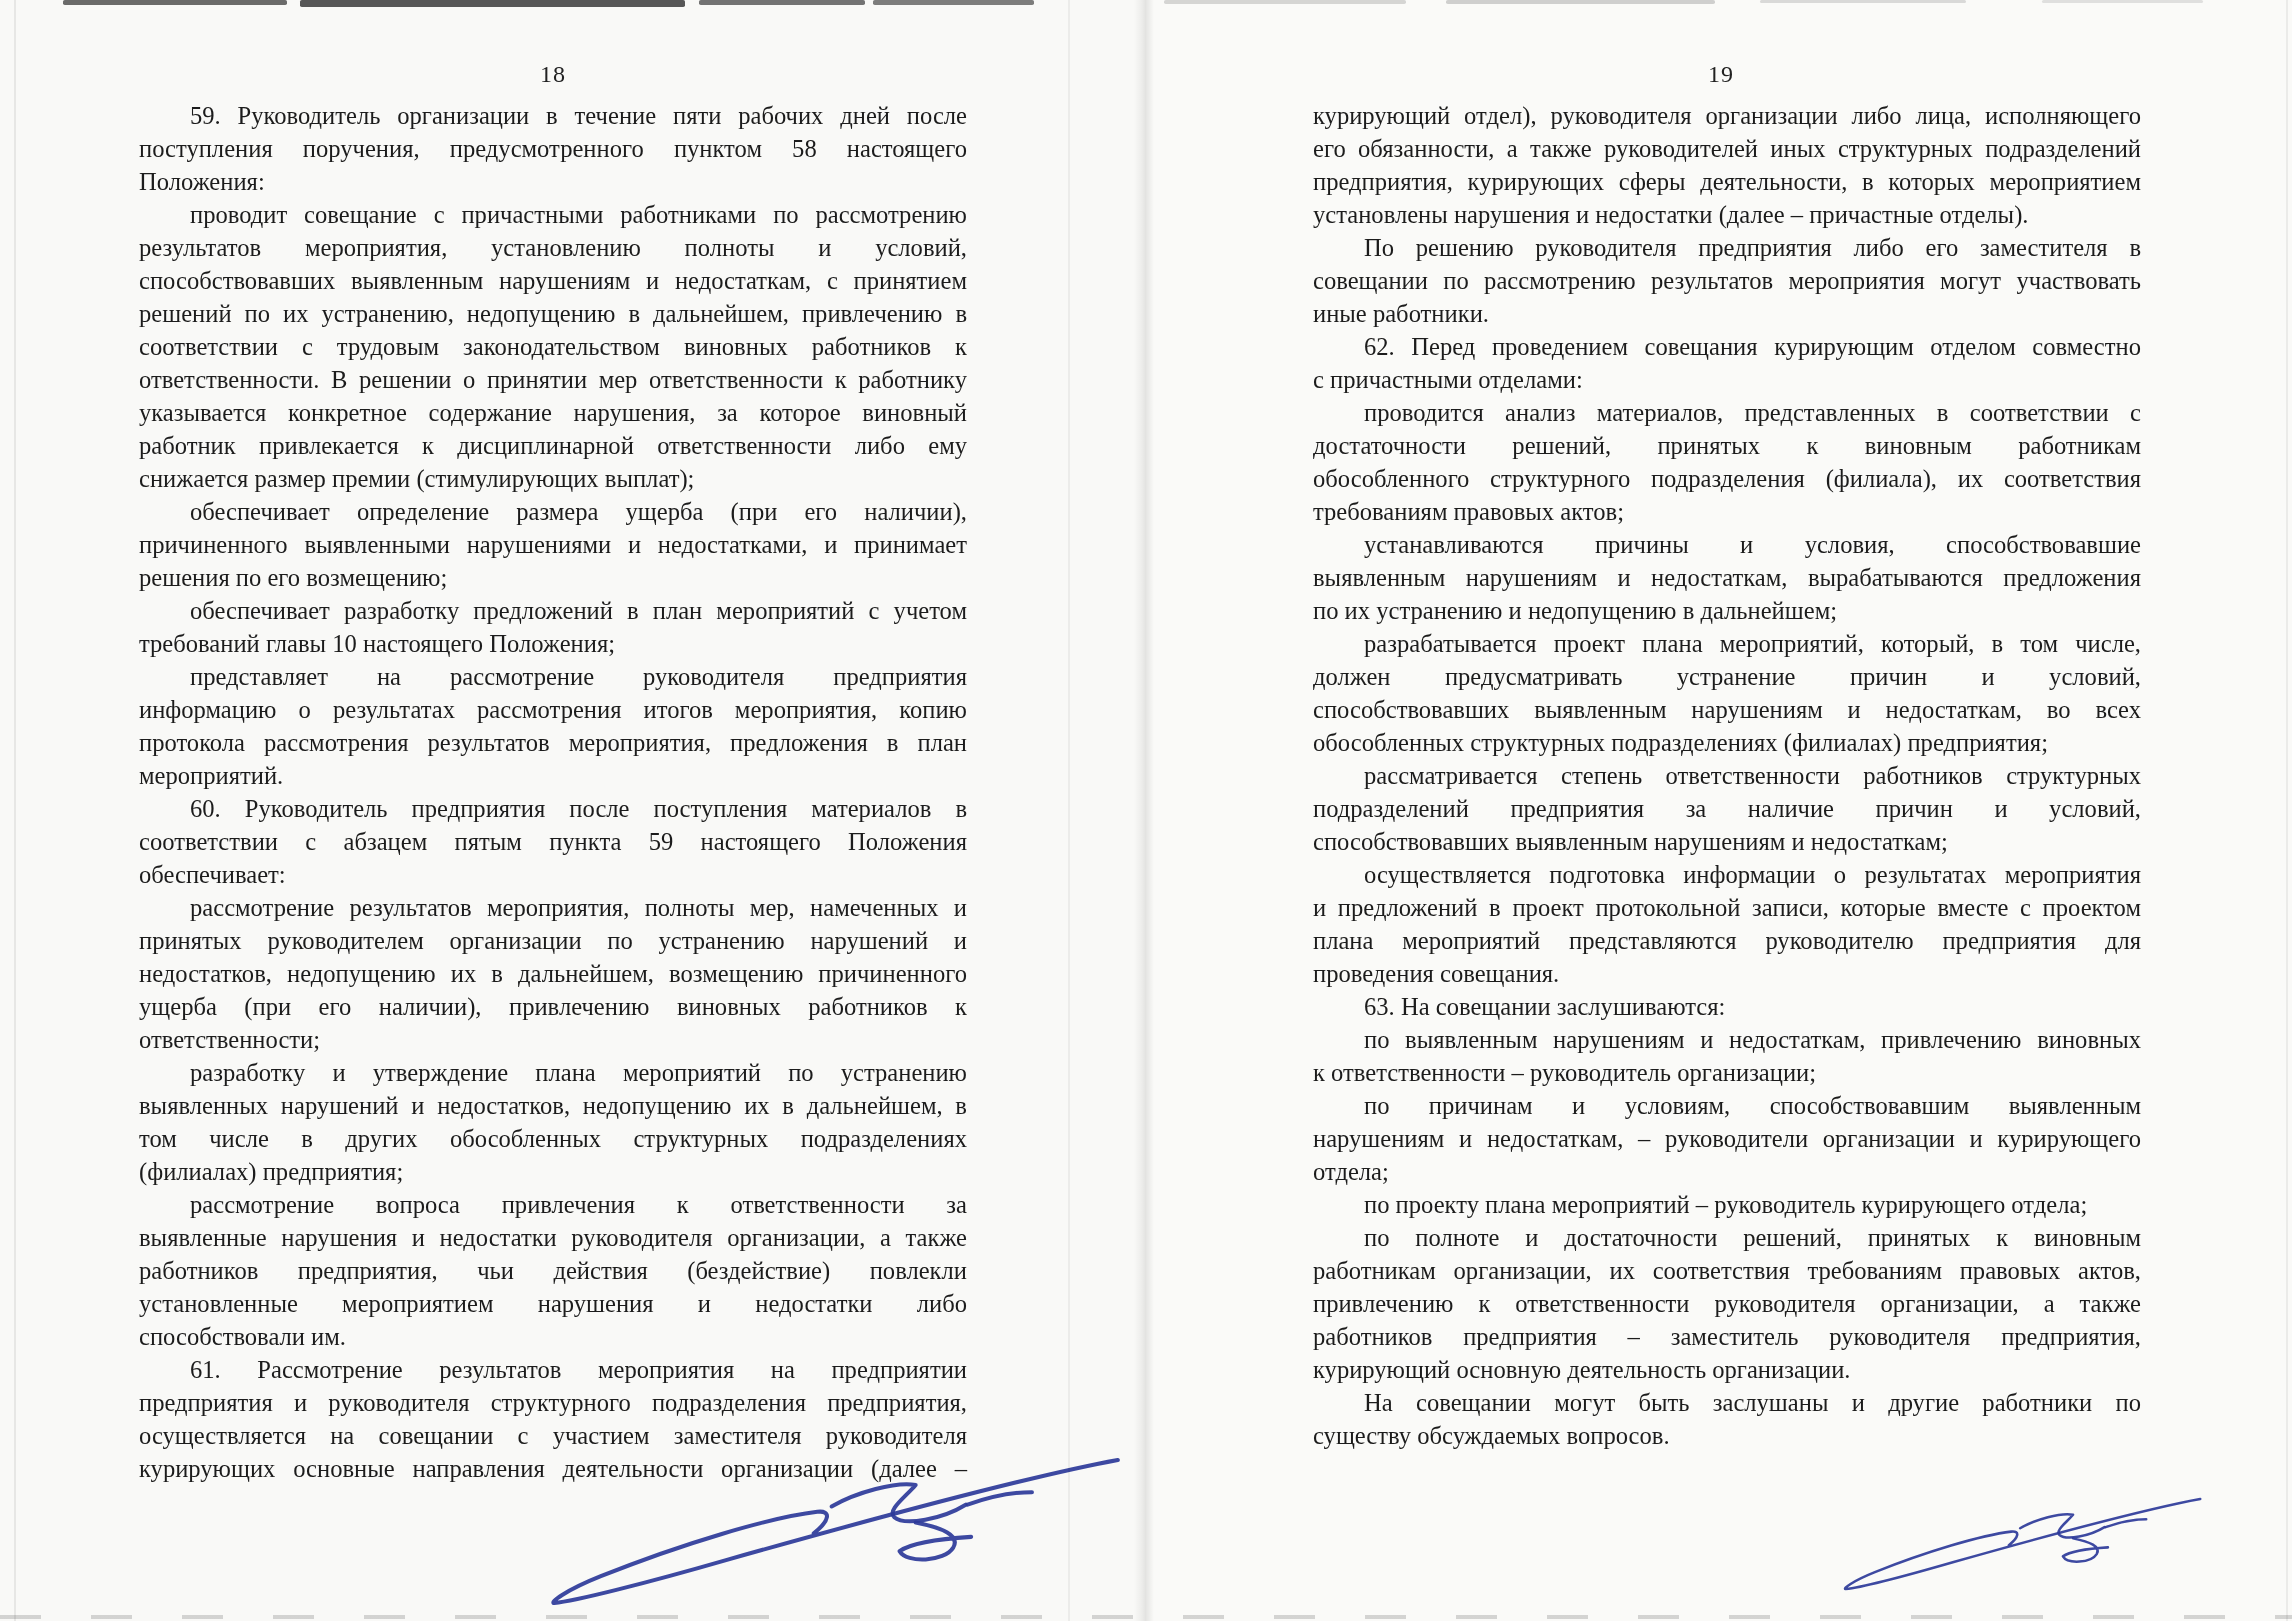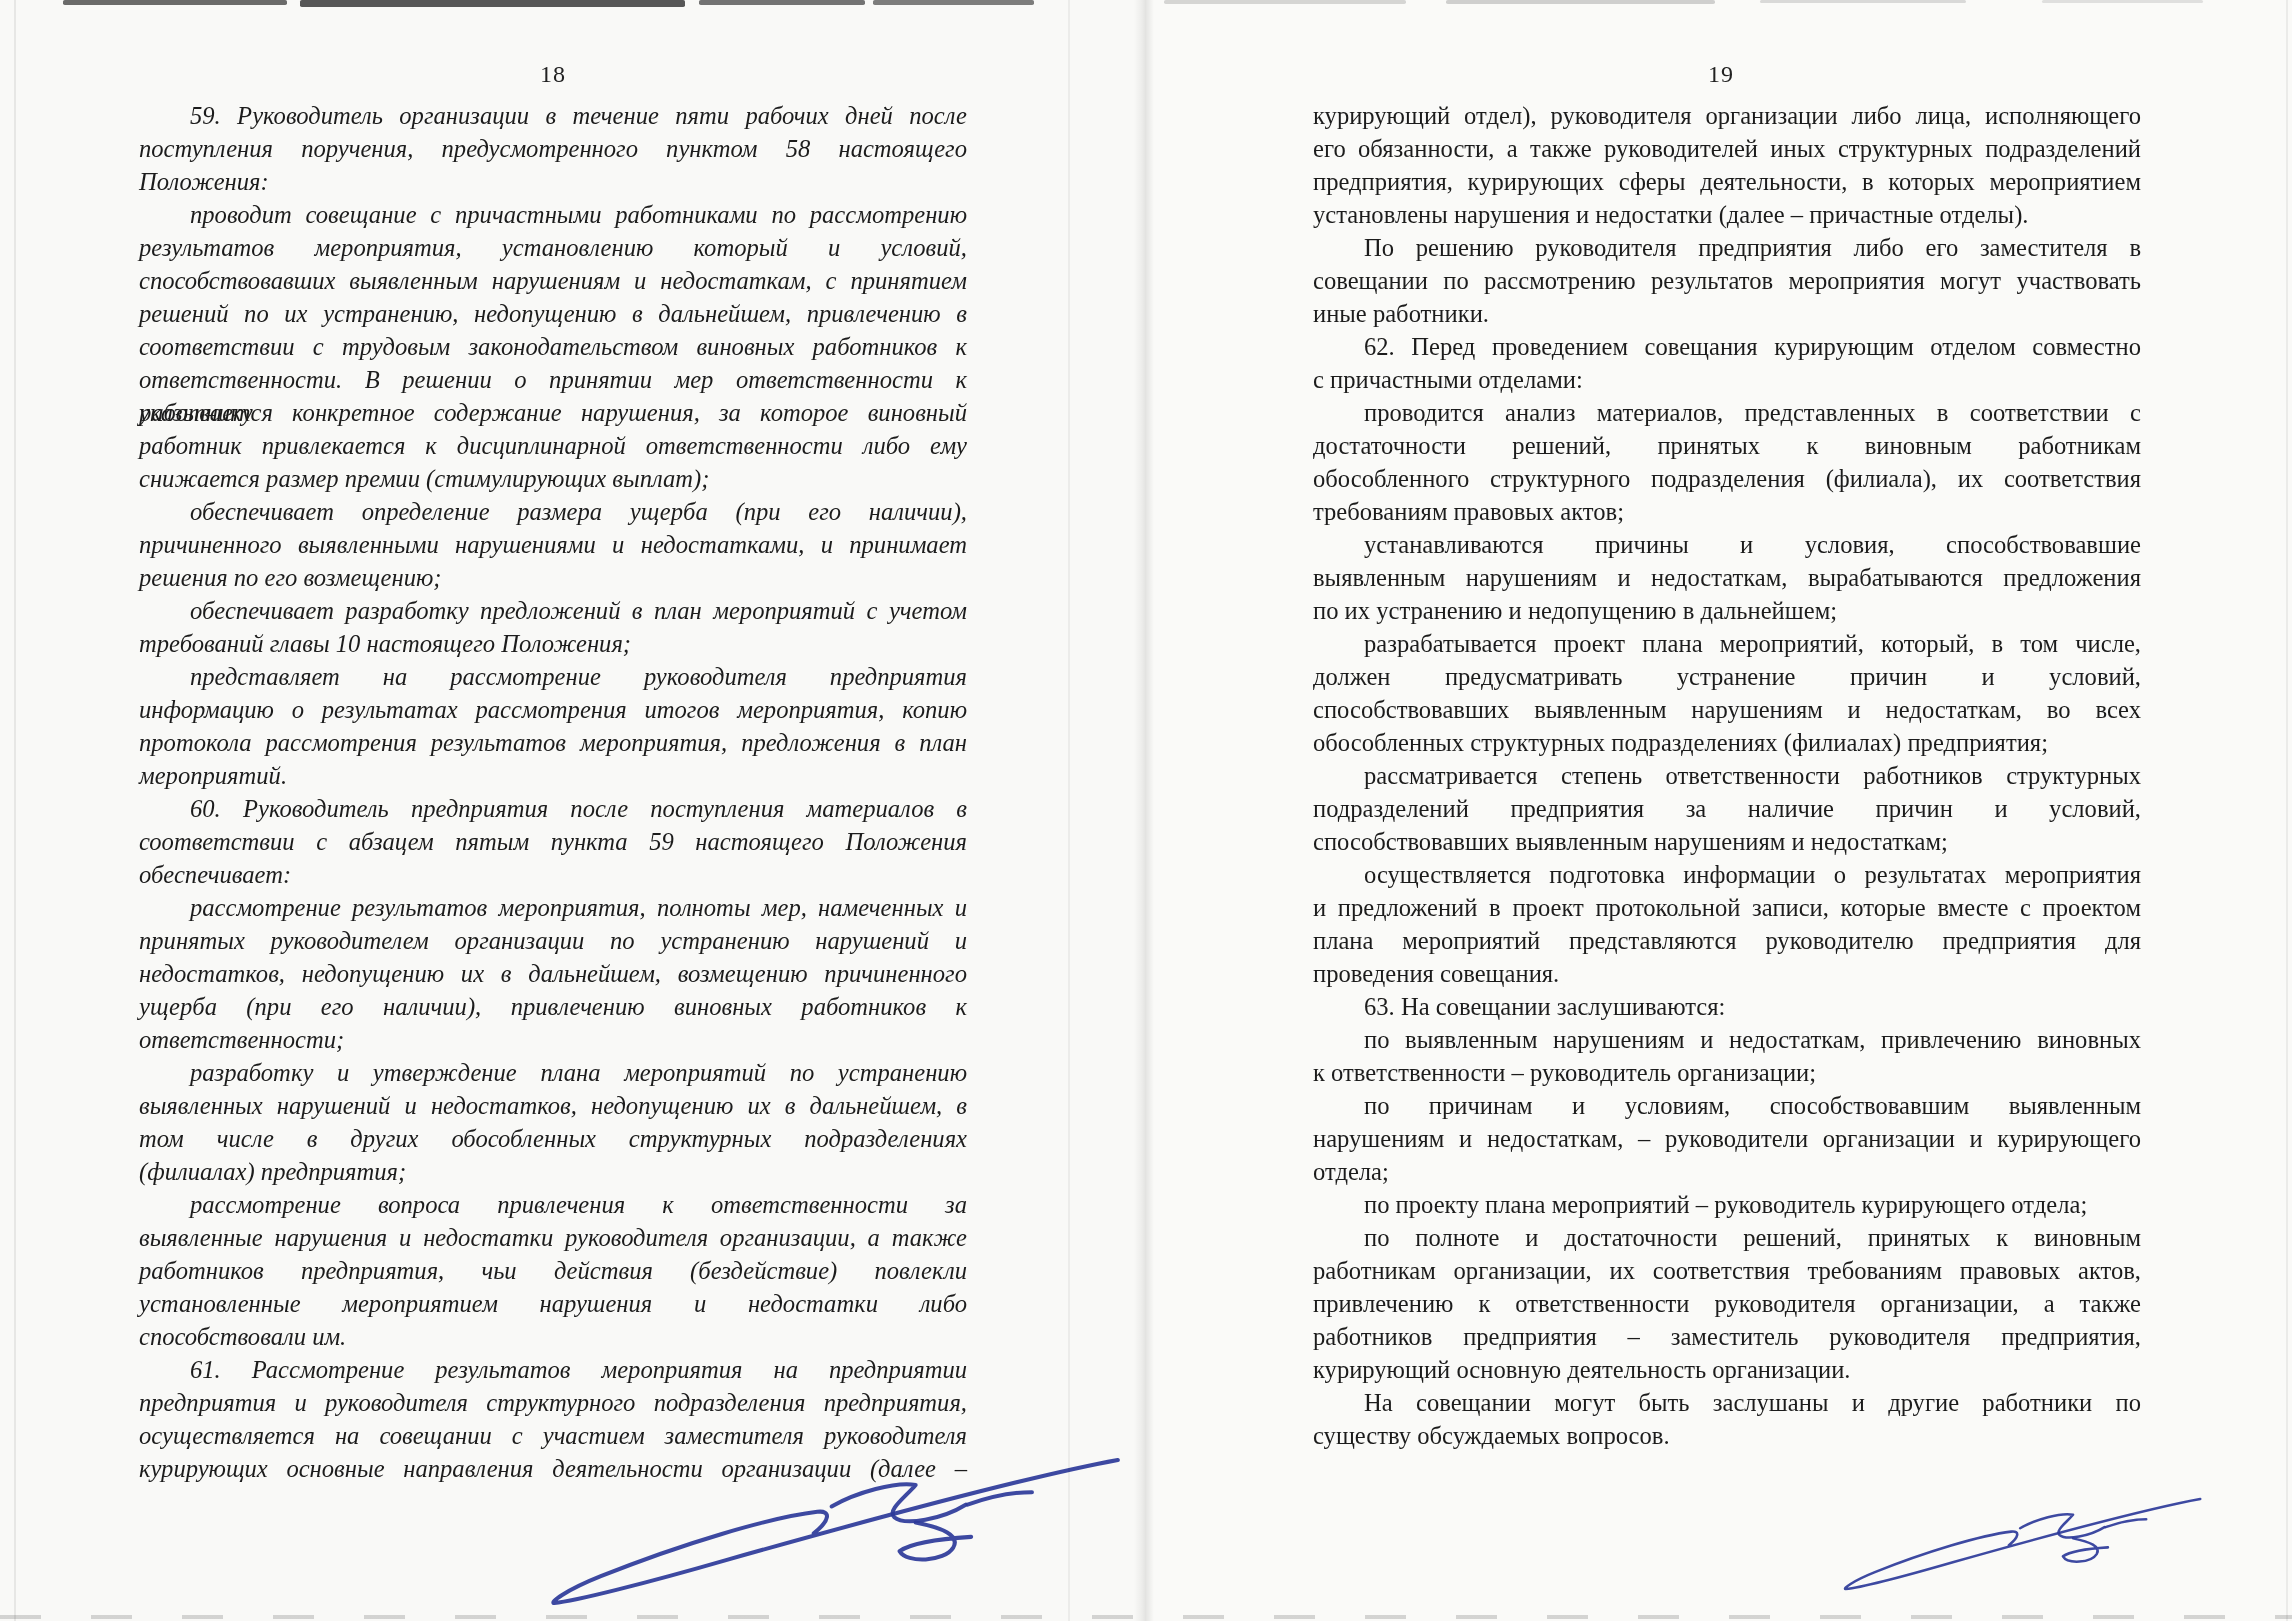--- a/index.html
+++ b/index.html
@@ -16,21 +16,21 @@
     position:absolute;top:61px;width:828px;text-align:center;
     font-size:24px;color:#222;letter-spacing:0.9px;
   }
   #page-left .pagenum{left:139px;}
   #page-right .pagenum{left:161px;}
 
   .textblock{
     position:absolute;top:99px;width:828px;
     font-size:24.6px;line-height:33px;color:#1c1c1c;
   }
-  #page-left .textblock{left:139px;font-style:italic;}
+  #page-left .textblock{left:139px;}
   #page-right .textblock{left:167px;}
 
   .line{height:33px;white-space:normal;text-align:left;}
   .line.j{text-align:justify;text-align-last:justify;text-justify:inter-word;}
   .line.ind{padding-left:51px;}
   .line.j.ind{padding-left:51px;}
 
   .signature{position:absolute;pointer-events:none;}
   #sig-left{left:502px;top:1451px;width:627px;height:161px;}
   #sig-right{left:667px;top:1473px;width:394px;height:142px;}
@@ -64,21 +64,21 @@
 </head>
 <body>
 
 <section class="page" id="page-left">
   <div class="pagenum">18</div>
   <div class="textblock">
       <div class="line j ind">59. Руководитель организации в течение пяти рабочих дней после</div>
       <div class="line j">поступления поручения, предусмотренного пунктом 58 настоящего</div>
       <div class="line">Положения:</div>
       <div class="line j ind">проводит совещание с причастными работниками по рассмотрению</div>
-      <div class="line j">результатов мероприятия, установлению который и условий,</div>
+      <div class="line j">результатов мероприятия, установлению полноты и условий,</div>
       <div class="line j">способствовавших выявленным нарушениям и недостаткам, с принятием</div>
       <div class="line j">решений по их устранению, недопущению в дальнейшем, привлечению в</div>
       <div class="line j">соответствии с трудовым законодательством виновных работников к</div>
       <div class="line j">ответственности. В решении о принятии мер ответственности к работнику</div>
       <div class="line j">указывается конкретное содержание нарушения, за которое виновный</div>
       <div class="line j">работник привлекается к дисциплинарной ответственности либо ему</div>
       <div class="line">снижается размер премии (стимулирующих выплат);</div>
       <div class="line j ind">обеспечивает определение размера ущерба (при его наличии),</div>
       <div class="line j">причиненного выявленными нарушениями и недостатками, и принимает</div>
       <div class="line">решения по его возмещению;</div>

